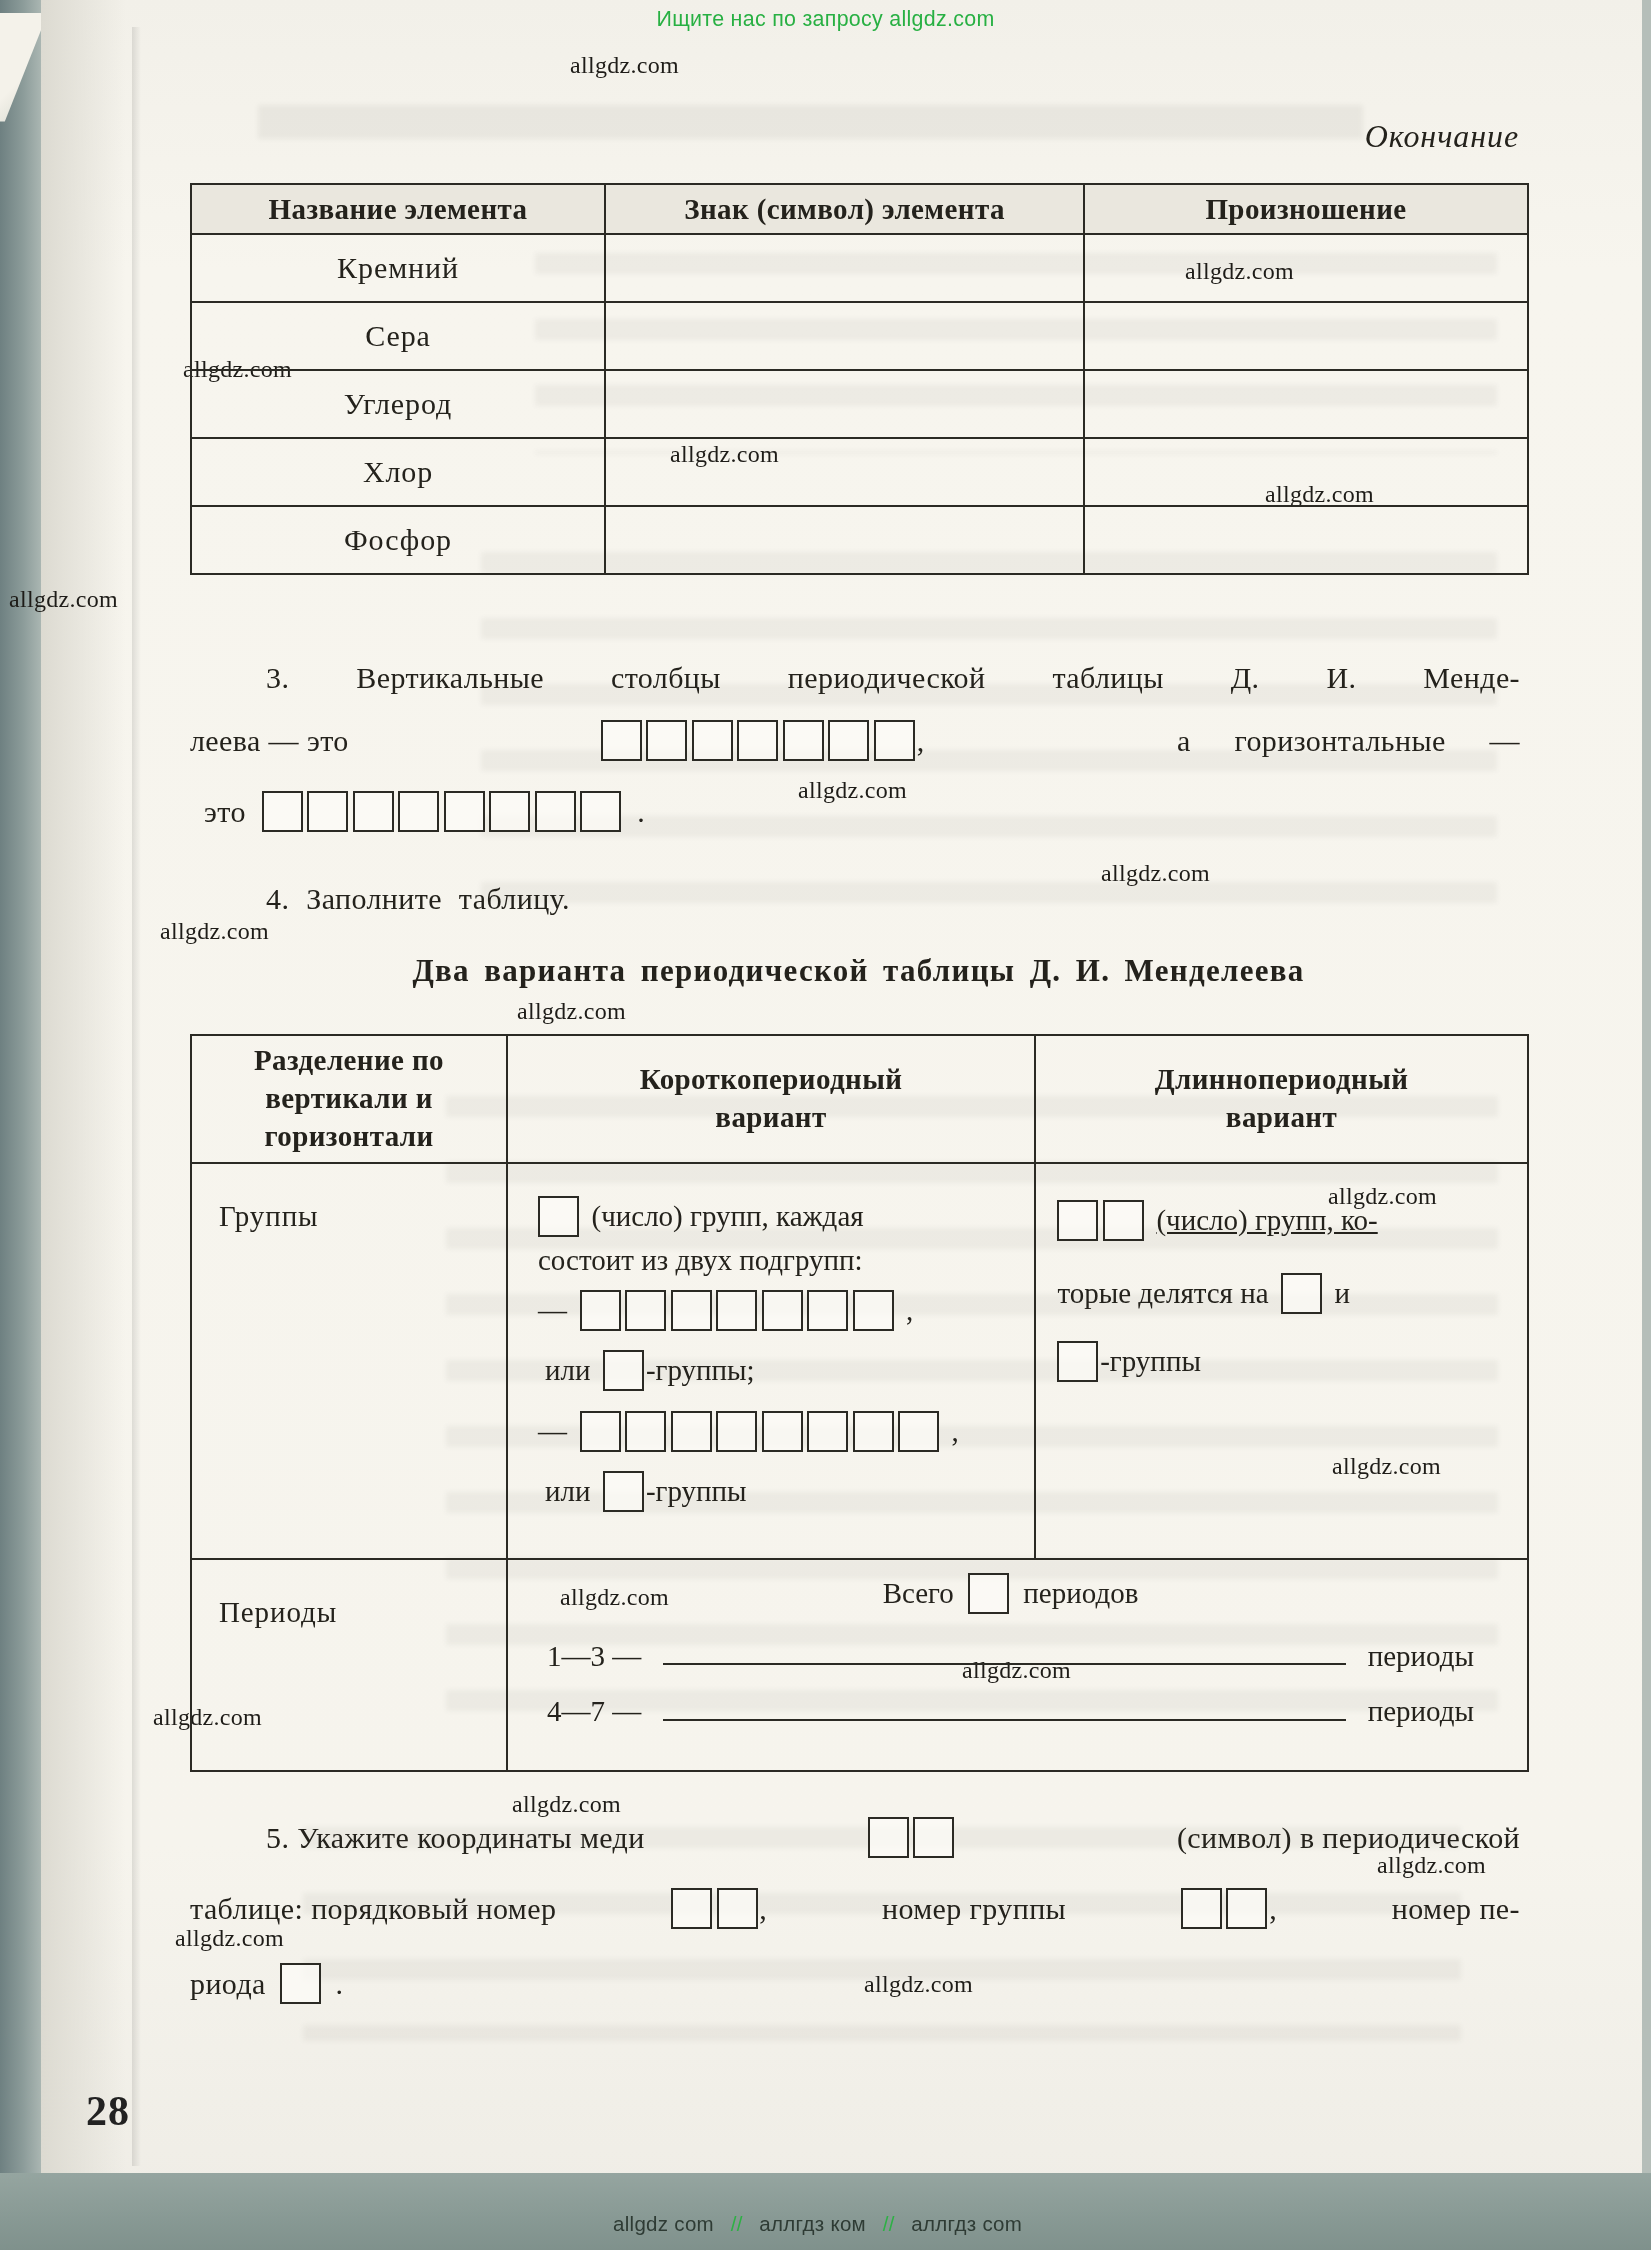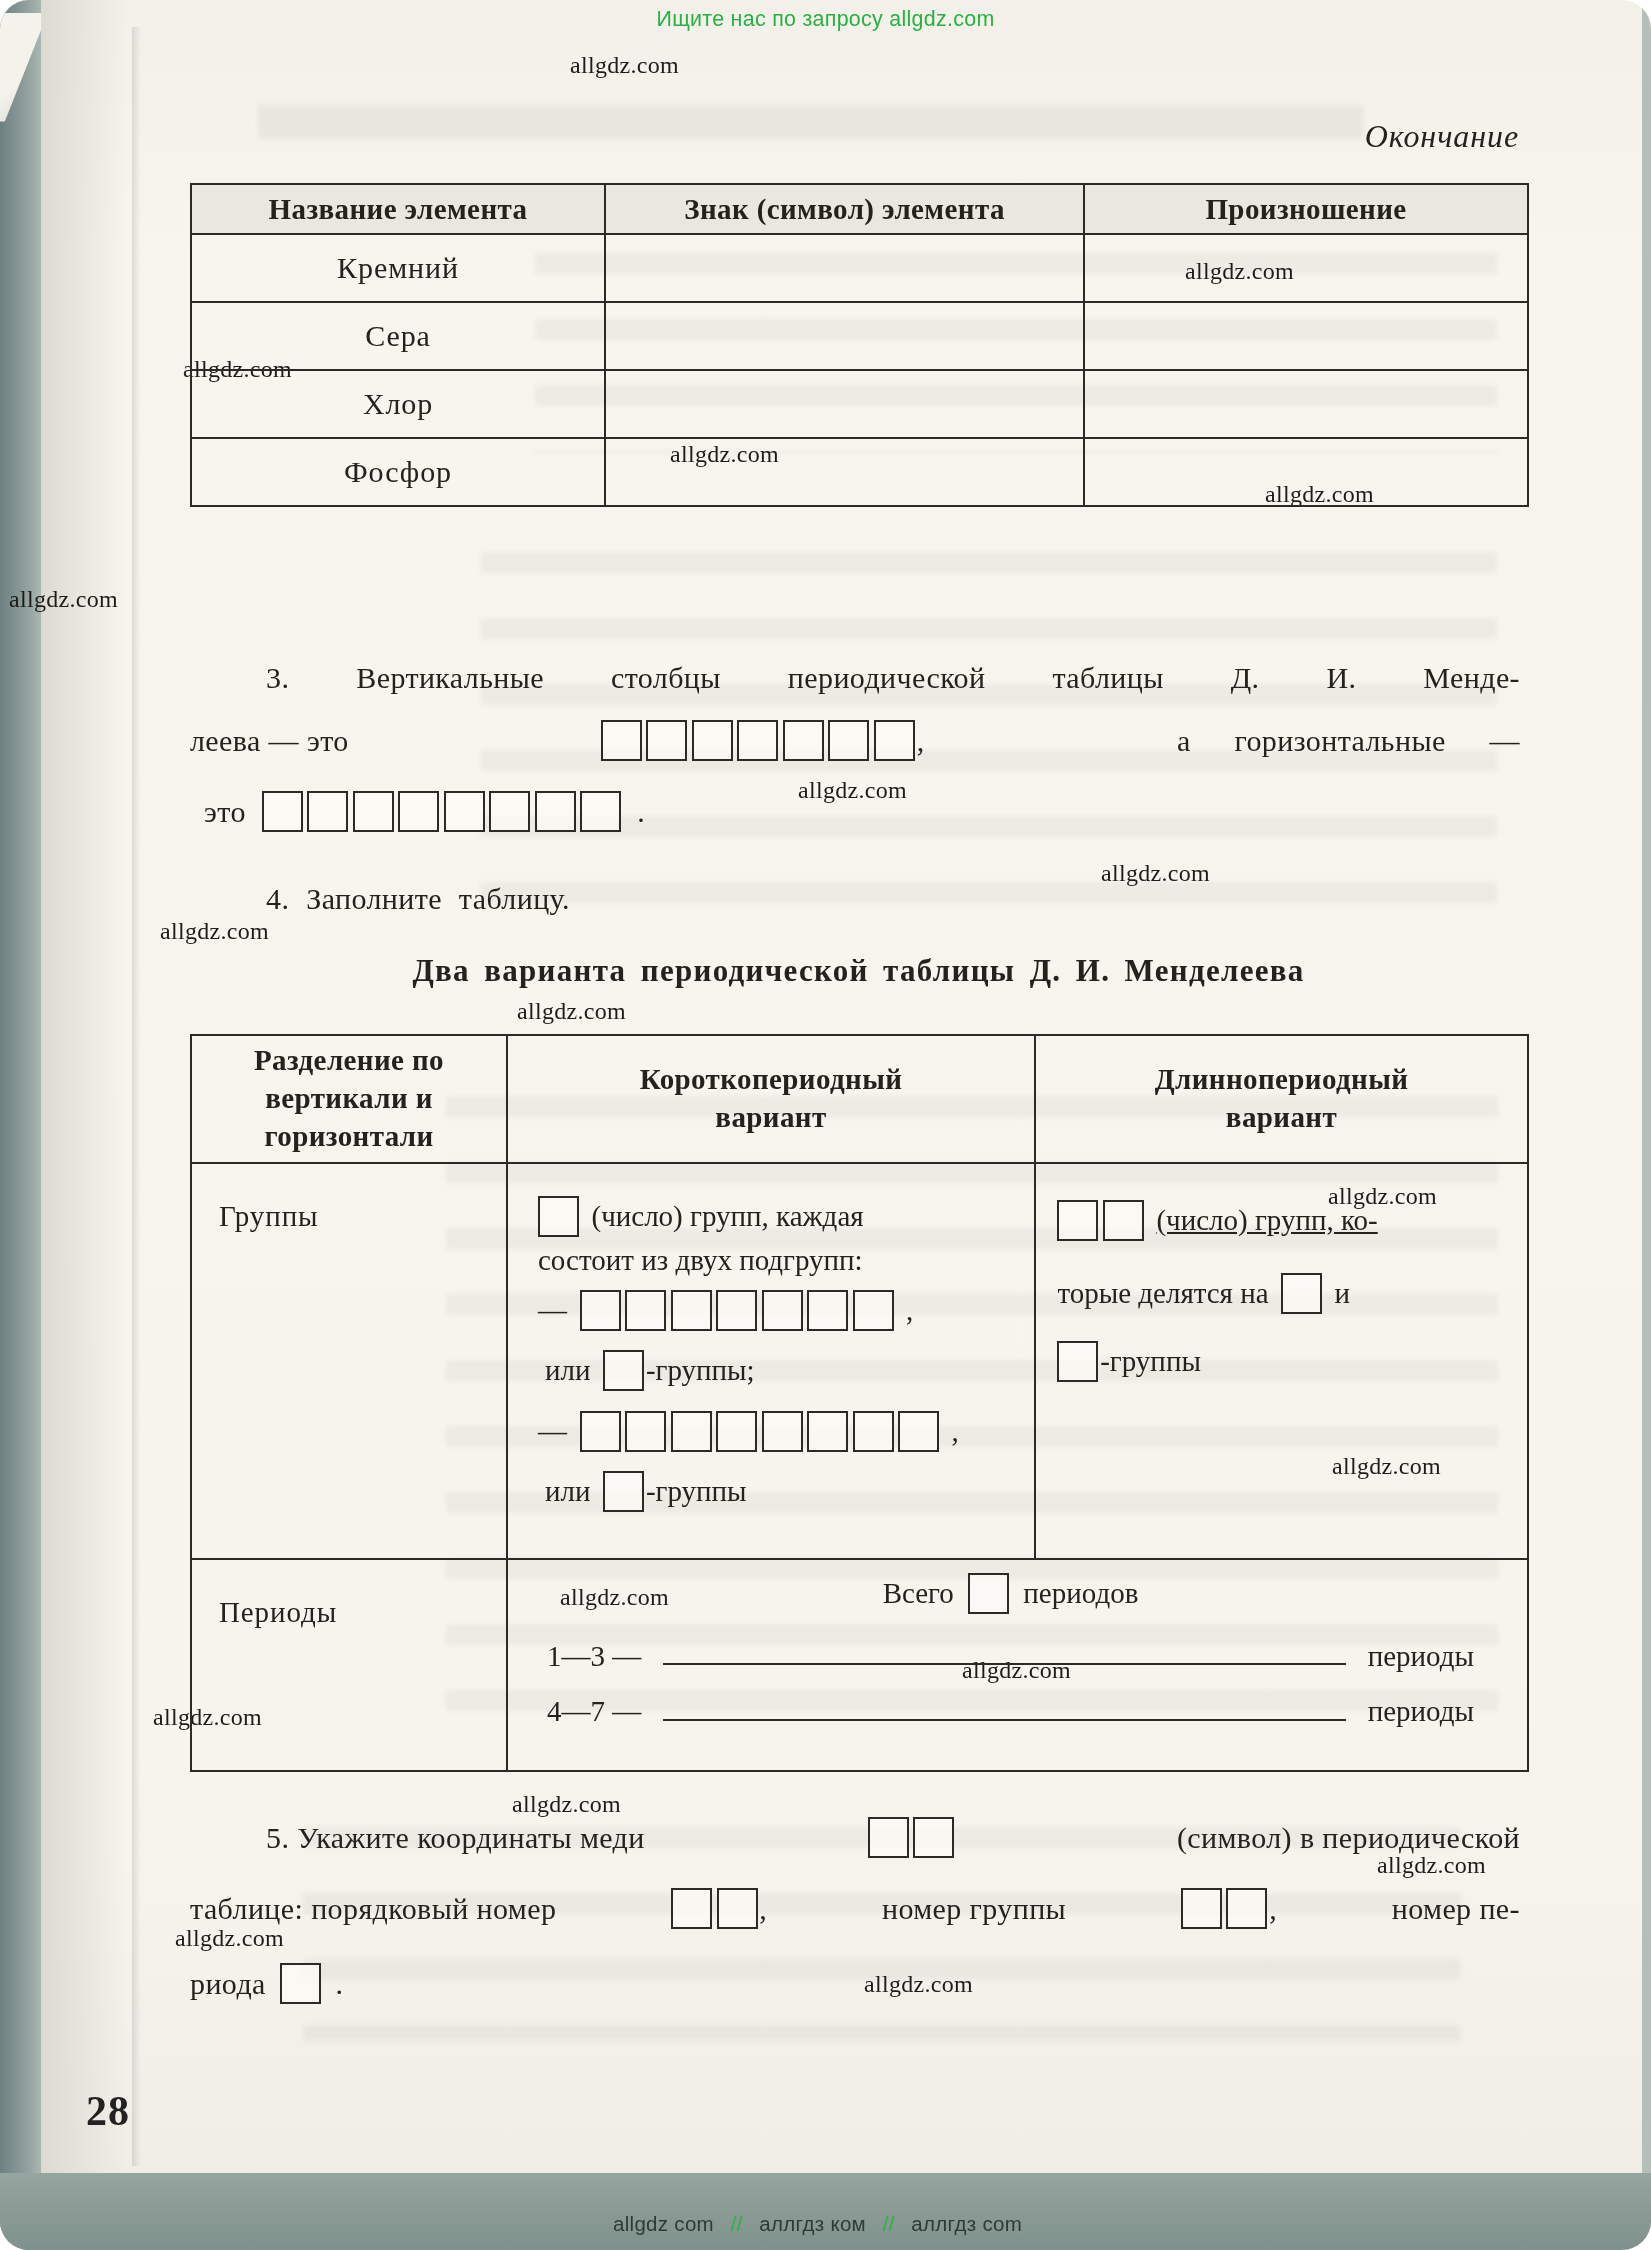--- a/index.html
+++ b/index.html
@@ -1,20 +1,20 @@
 <!DOCTYPE html>
 <html style="font-size:14.3px"><head>
 <meta charset="utf-8">
 <style>
   * { box-sizing: border-box; margin: 0; padding: 0; }
   html,body { width:1651px; }
   body { font-family: "Liberation Serif", serif; color:#24221c; }
 
   .screen { position:relative; width:1651px; height:2250px; overflow:hidden;
-            background:linear-gradient(180deg,#f2f0e9,#f7f5ee 12%,#f6f4ed 82%,#eeece5);border-radius:29px; }
+            background:linear-gradient(180deg,#f2f0e9,#f7f5ee 12%,#f6f4ed 82%,#eeece5); }
 
   
   .edge-left { position:absolute; left:0; top:0; width:41px; height:100%;
                background:linear-gradient(90deg,#6e8081 0%,#8b9b99 55%,#aab6b2 100%); }
   .curl { position:absolute; left:0; top:12.5px; width:48px; height:109px;
           background:linear-gradient(135deg,#f4f2ea 55%,#cfd2c9);
           clip-path:polygon(0 0,100% 0,10% 100%,0 100%); }
   .gutter { position:absolute; left:41px; top:0; width:100px; height:2173px;
             background:linear-gradient(90deg,#dcdad1,rgba(246,244,237,0) 85%); }
   .margin-line { position:absolute; left:132px; top:27px; width:9px; height:2139px;
@@ -163,20 +163,25 @@
         <td>Кремний</td>
         <td></td>
         <td></td>
       </tr>
       <tr>
         <td>Сера</td>
         <td></td>
         <td></td>
       </tr>
       <tr>
+        <td>Углерод</td>
+        <td></td>
+        <td></td>
+      </tr>
+      <tr>
         <td>Хлор</td>
         <td></td>
         <td></td>
       </tr>
       <tr>
         <td>Фосфор</td>
         <td></td>
         <td></td>
       </tr>
     </tbody>

